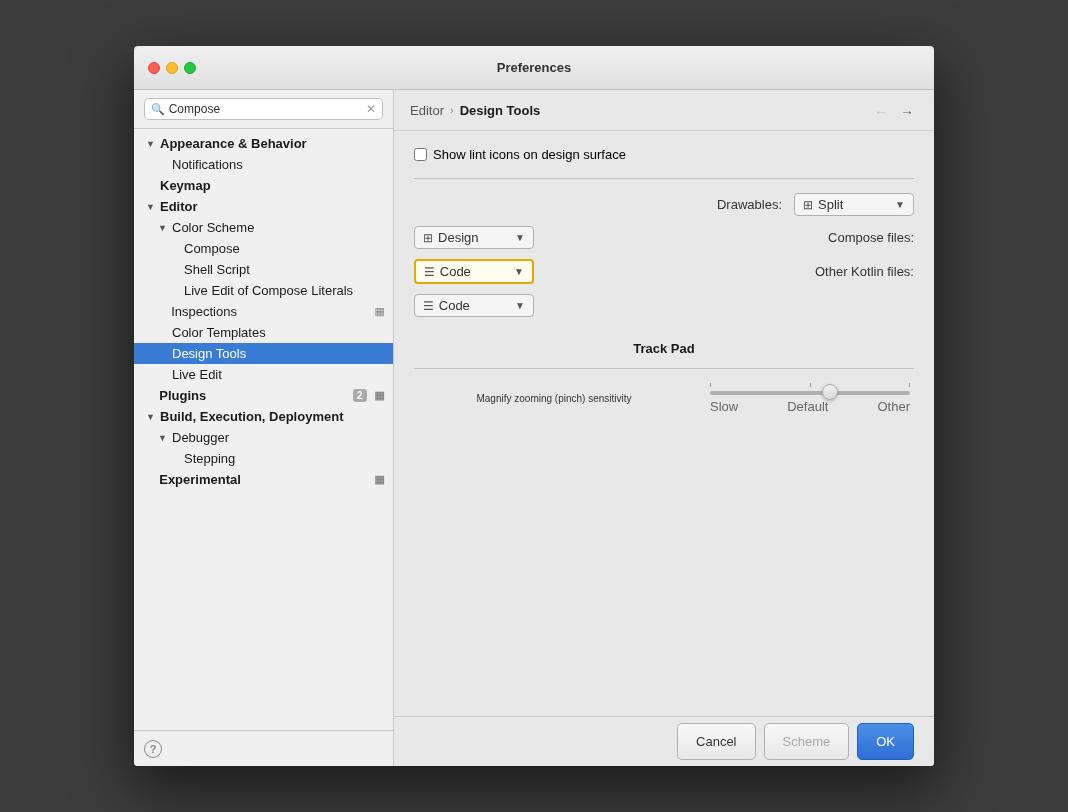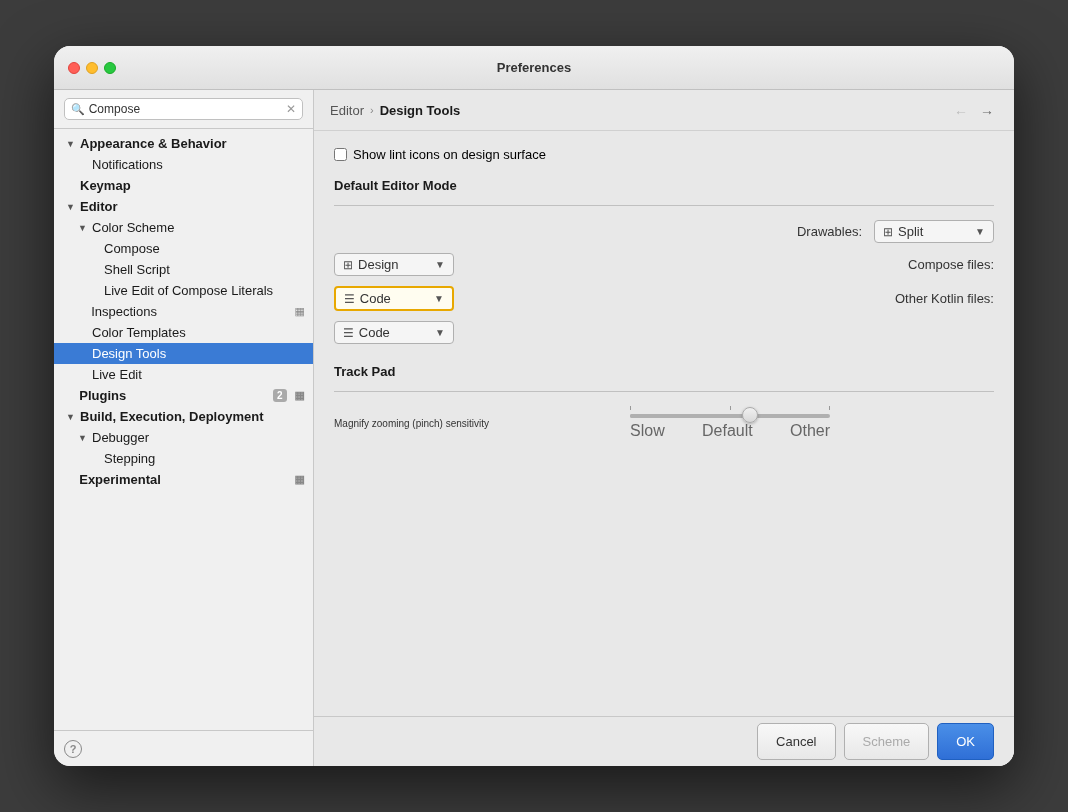--- a/index.html
+++ b/index.html
@@ -7,24 +7,24 @@
       background: #3c3c3c;
       display: flex;
       align-items: center;
       justify-content: center;
       width: 1068px;
       height: 812px;
       font-family: -apple-system, BlinkMacSystemFont, "Helvetica Neue", Arial, sans-serif;
       font-size: 13px;
     }
     .window {
-      width: 960px;
+      width: 800px;
       height: 720px;
       background: #e8e8e8;
-      border-radius: 16px;
+      border-radius: 4px;
       box-shadow: 0 20px 60px rgba(0,0,0,0.6);
       display: flex;
       flex-direction: column;
       overflow: hidden;
     }
     .titlebar {
       background: linear-gradient(to bottom, #f0f0f0, #e0e0e0);
       height: 44px;
       display: flex;
       align-items: center;
@@ -244,21 +244,21 @@
       border: none;
       border-top: 1px solid #c0c0c0;
       margin-bottom: 14px;
     }
 
     .form-grid {
       display: grid;
       grid-template-columns: 1fr auto;
       gap: 10px 12px;
       align-items: center;
-      margin-bottom: 20px;
+      margin-bottom: 4px;
     }
     .form-label {
       color: #333;
       font-size: 13px;
       text-align: right;
     }
     .dropdown-wrap {
       display: flex;
       align-items: center;
     }
@@ -288,21 +288,22 @@
     .dropdown-arrow {
       color: #555;
       font-size: 10px;
     }
     .dd-icon {
       font-size: 12px;
       color: #555;
     }
 
     .track-pad-section {
-      margin-top: 4px;
+      margin-top: 24px;
+      text-align: center;
     }
     .slider-row {
       display: flex;
       align-items: center;
       gap: 16px;
       margin-top: 10px;
     }
     .slider-label {
       color: #333;
       font-size: 10px;
@@ -344,21 +345,21 @@
       display: flex;
       justify-content: space-between;
       width: 200px;
     }
     .slider-tick-labels {
       display: flex;
       justify-content: space-between;
       width: 200px;
     }
     .tick-label {
-      font-size: 16px;
+      font-size: 13px;
       color: #666;
     }
     .tick-mark {
       width: 1px;
       height: 4px;
       background: #999;
     }
 
     
     .bottom-bar {
@@ -529,21 +530,20 @@
         </div>
       </div>
 
       <div class="panel-content">
 
         <div class="checkbox-row">
           <input type="checkbox" style="">
           <span>Show lint icons on design surface</span>
         </div>
 
-        <div class="section-label">Default Editor Mode</div>
         <hr class="separator">
 
         <div class="form-grid">
 
           <div class="form-label">
             <span>Drawables:</span>
           </div>
           <div class="dropdown-wrap">
             <div class="dropdown">
               <span class="dropdown-text">

